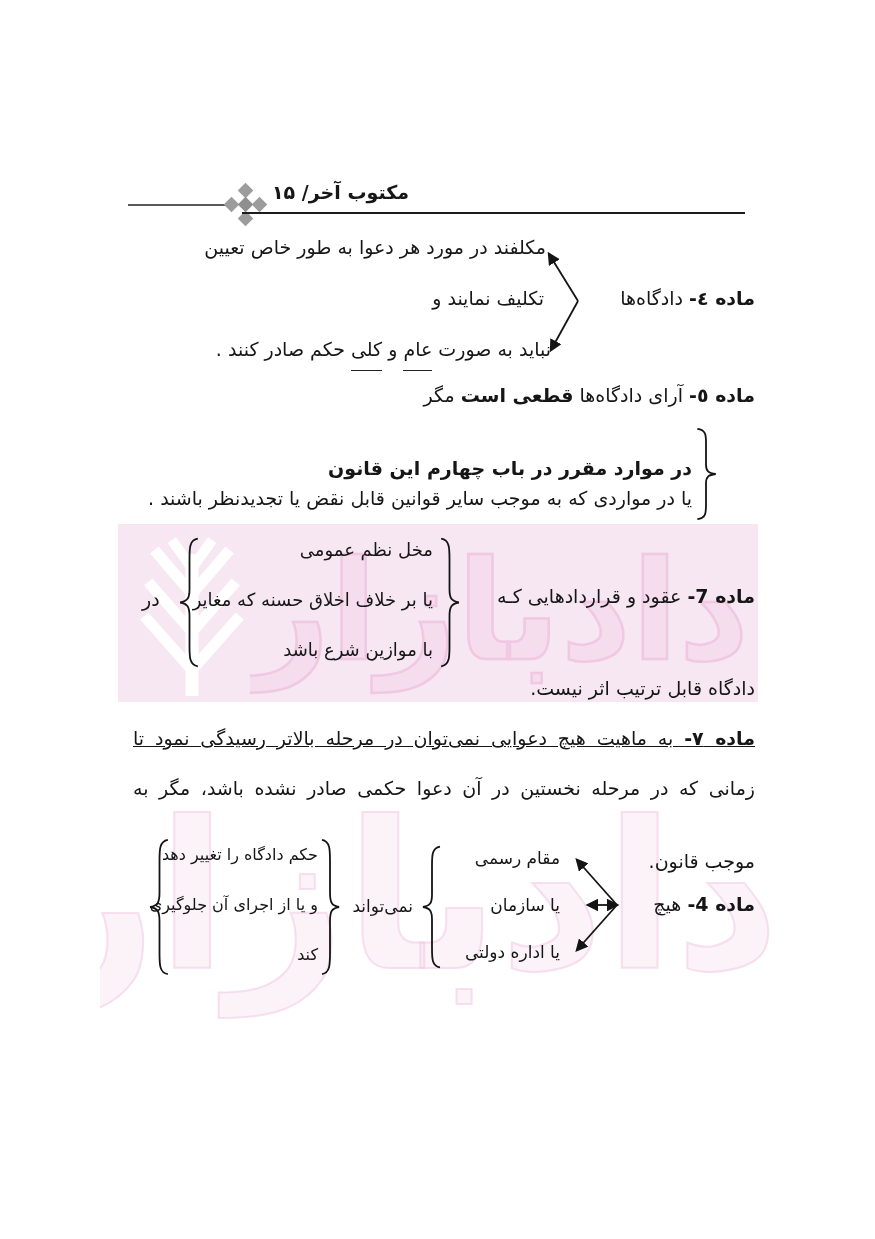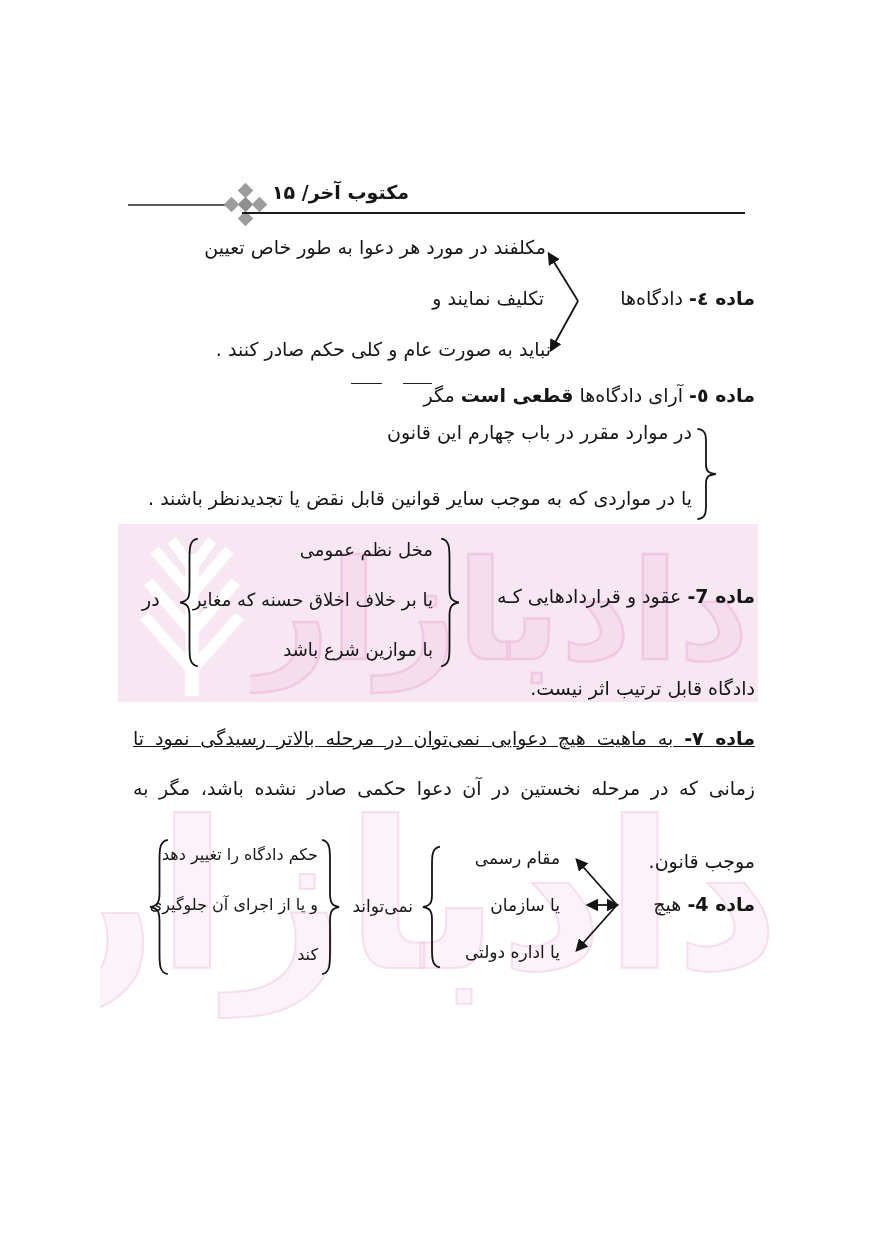--- a/index.html
+++ b/index.html
@@ -19,21 +19,21 @@
   .rule{position:absolute;background:#1c1c1c;height:2px;}
   .rule-left{background:#5a5a5a;height:2px;}
   .diamond-cluster{position:absolute;width:40px;height:42px;}
   .dm{position:absolute;width:11px;height:11px;background:#9c9c9c;transform:rotate(45deg);}
   .dm.top{left:14px;top:0;}
   .dm.ml{left:0;top:14px;}
   .dm.mc{left:14px;top:14px;background:#8f8f8f;}
   .dm.mr{left:28px;top:14px;}
   .dm.bot{left:14px;top:28px;}
   
-  .uw{border-bottom:1.8px solid #222;padding-bottom:23px;}
+  .uw{border-bottom:1.8px solid #222;padding-bottom:10px;}
   
   .brace{position:absolute;}
   .brace svg{display:block;width:100%;height:100%;}
   .brace path{fill:none;stroke:#141414;stroke-width:1.8px;vector-effect:non-scaling-stroke;}
   .arrows{position:absolute;z-index:3;}
   .arrows line{stroke:#141414;stroke-width:1.8px;}
   
   .wm-band{position:absolute;left:118px;top:524px;width:640px;height:178px;background:#f6e7f3;z-index:1;}
   .wm-brand{
     position:absolute;left:132px;top:0px;width:500px;height:178px;
@@ -93,21 +93,21 @@
     <line x1="36" y1="58" x2="7" y2="11" marker-end="url(#ah)"></line>
     <line x1="36" y1="58" x2="9" y2="107" marker-end="url(#ah)"></line>
   </svg>
 
   <div class="abs t19 z1" style="right:120px;top:384px;"><span class="b">ماده ٥-</span><span> آرای دادگاه‌ها </span><span class="b">قطعی است</span><span> مگر</span></div>
   <div class="brace z1" style="left:693px;top:427px;width:26px;height:94px;">
     <svg viewBox="0 0 24 100" preserveAspectRatio="none">
         <path d="M4,2 C12,3 12,9 12,17 L12,40 C12,47 14,49 21,50 C14,51 12,53 12,60 L12,83 C12,91 12,97 4,98"></path>
       </svg>
   </div>
-  <div class="abs t19 z1" style="right:183px;top:421px;">در موارد مقرر در باب چهارم این قانون</div>
+  <div class="abs t19 z1" style="right:183px;top:457px;font-weight:bold;">در موارد مقرر در باب چهارم این قانون</div>
   <div class="abs t19 z1" style="right:183px;top:487px;">یا در مواردی که به موجب سایر قوانین قابل نقض یا تجدیدنظر باشند .</div>
 
   <div class="abs t19 z1" style="right:120px;top:585px;"><span class="b">ماده 7-</span><span> عقود و قراردادهایی کـه</span></div>
   <div class="brace z1" style="left:437px;top:536px;width:25px;height:133px;">
     <svg viewBox="0 0 24 100" preserveAspectRatio="none">
         <path d="M4,2 C12,3 12,9 12,17 L12,40 C12,47 14,49 21,50 C14,51 12,53 12,60 L12,83 C12,91 12,97 4,98"></path>
       </svg>
   </div>
   <div class="abs t18 z1" style="right:442px;top:539px;">مخل نظم عمومی</div>
   <div class="abs t18 z1" style="right:442px;top:589px;">یا بر خلاف اخلاق حسنه که مغایر</div>

